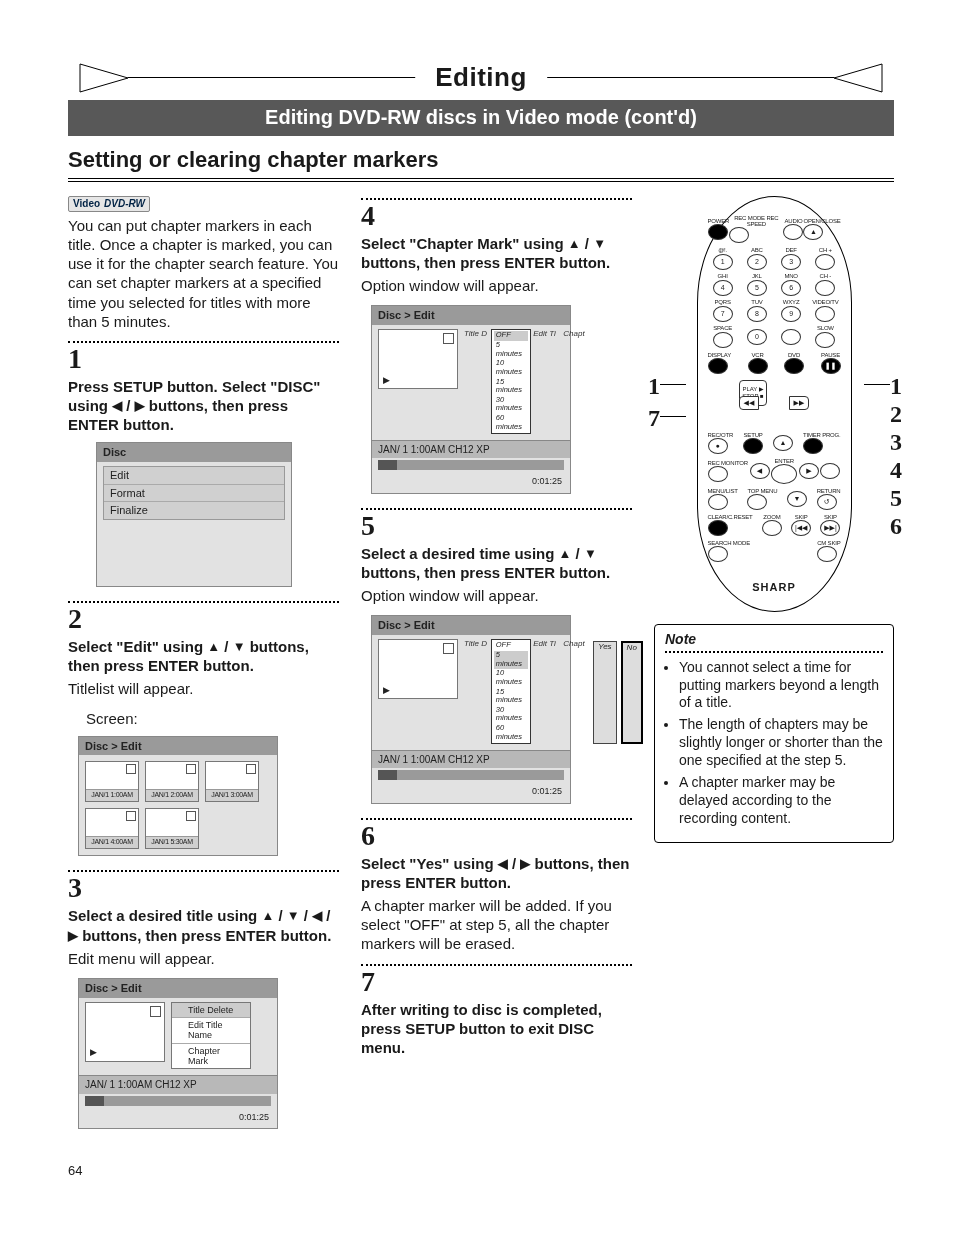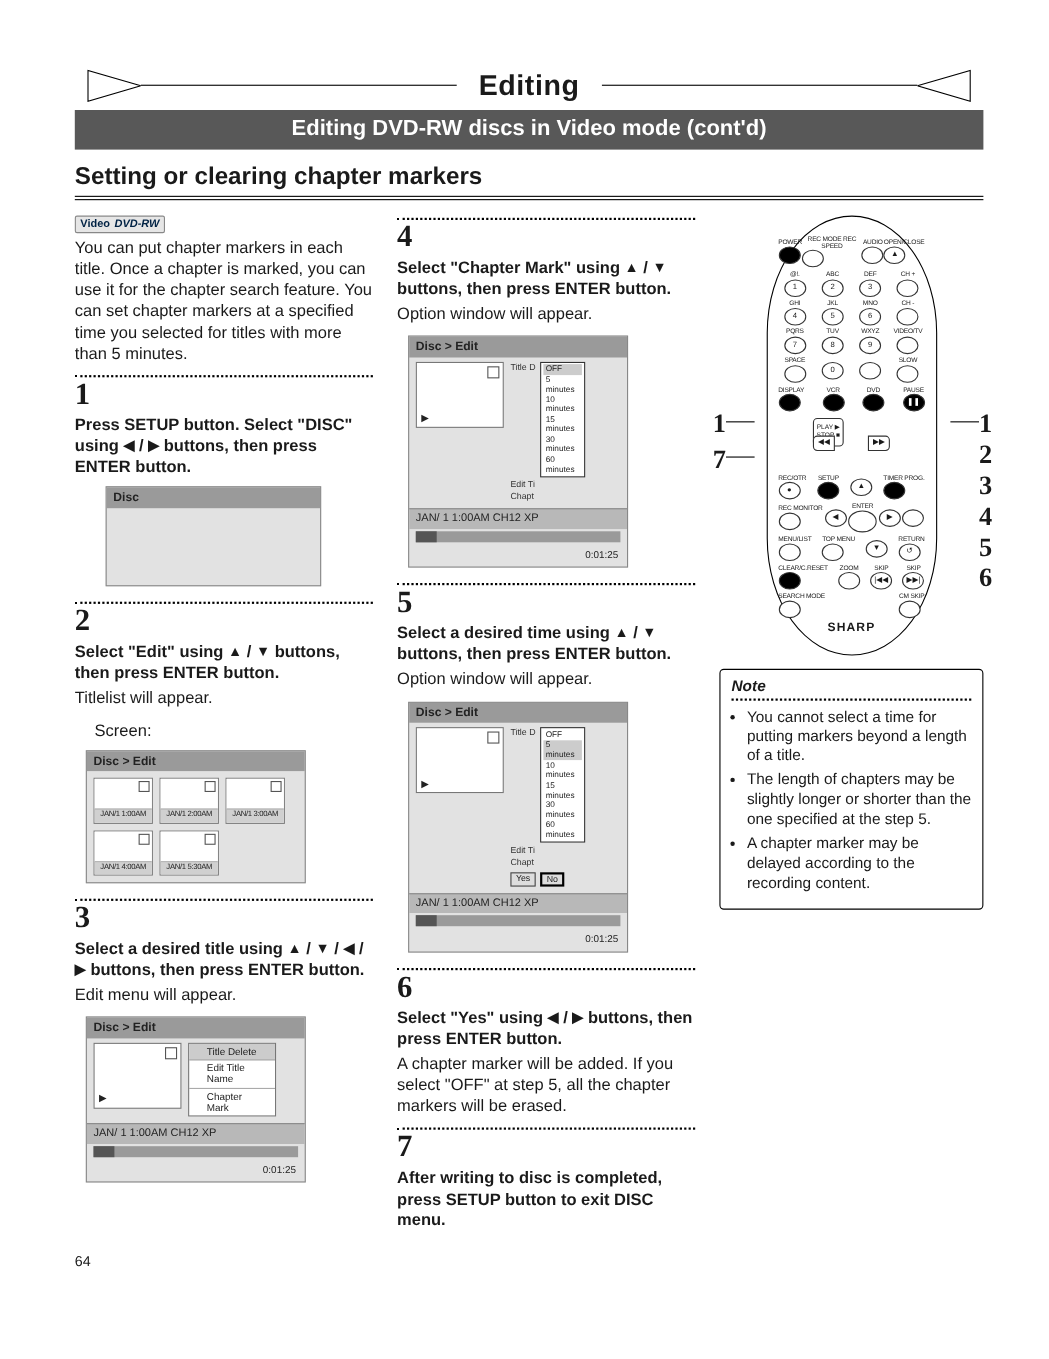--- a/index.html
+++ b/index.html
@@ -158,21 +158,21 @@
   }
   .sidecol-menu div { padding:2px 16px; border-bottom:1px solid #aaa; }
   .sidecol-menu div:last-child{border-bottom:none;}
   .sidecol-menu div.sel { background:#ccc; }
   .preview-body { display:flex; gap:6px; align-items:flex-start; }
   .preview {
     width:80px;height:60px;border:1px solid #777;background:#fff;position:relative;
   }
   .preview::after{content:"";position:absolute;right:3px;top:3px;width:9px;height:9px;border:1px solid #555;}
   .playglyph { position:absolute; left:4px; bottom:3px; font-size:9px; }
-  .rightstack { width:68px; display:flex; flex-direction:column; gap:2px; font-size:8px; }
+  .rightstack { width:68px; display:flex; flex-direction:row; gap:2px; font-size:8px;font-style:italic; }
   .rightstack .row { display:flex; gap:3px; }
   .rightstack .row .k { width:28px; color:#333; }
   .rightstack .popup {
     border:1px solid #333; background:#fff; padding:1px 2px; font-size:7.5px;
   }
   .rightstack .popup div { padding:.5px 2px; }
   .rightstack .popup div.sel { background:#ccc;}
   .yesno { display:flex; gap:4px; margin-top:2px; }
   .yesno span {
     border:1px solid #444; padding:0 4px; font-size:8px; background:#ddd;
@@ -220,21 +220,21 @@
     width:70px;height:46px;margin:6px auto;position:relative;
   }
   .dpad .arrowbtn {
     position:absolute;width:20px;height:14px;border:1px solid #333;background:#fff;
     display:flex;align-items:center;justify-content:center;
   }
   .dpad .l{left:0;top:16px;border-radius:4px 0 0 4px;}
   .dpad .r{right:0;top:16px;border-radius:0 4px 4px 0;}
   .dpad .playstop{left:22px;top:10px;width:28px;height:26px;border:1px solid #333;border-radius:4px;
     display:flex;flex-direction:column;align-items:center;justify-content:center;gap:1px;font-size:6px;}
-  .brand { font:700 11px/1 Arial,sans-serif; letter-spacing:1px; margin-top:4px;}
+  .brand { font:700 11px/1 Arial,sans-serif; letter-spacing:1px; margin-top:20px;}
   .callout { position:absolute; font:700 24px/1 Georgia,serif; }
   .callout.left { left:-6px; }
   .callout.right { right:-8px; }
   .callout .stroke { display:inline-block;border-top:1px solid #000;vertical-align:9px;}
   .pagenum { font-size:13px; margin-top:20px;}
 </style>
 </head>
 <body>
 
 <div class="rule-ornament">
@@ -273,20 +273,25 @@
     <div class="stepnum">1</div>
     <div class="instr">
       <span>Press SETUP button. Select "DISC" using </span><span class="arrow">◀</span> / <span class="arrow">▶</span><span> buttons, then press ENTER button.</span>
     </div>
 
     <div class="panel" style="width:196px;margin-left:28px;">
       <div class="hdr">
           <span>Disc</span>
         </div>
       <div class="body">
+        <ul class="menu">
+          <li>Edit</li>
+          <li>Format</li>
+          <li>Finalize</li>
+        </ul>
         <div style="height:60px"></div>
       </div>
     </div>
 
     
     <hr class="dotsep">
     <div class="stepnum">2</div>
     <div class="instr">
       <span>Select "Edit" using </span><span class="up">▲</span> / <span class="down">▼</span><span> buttons, then press ENTER button.</span>
     </div>

